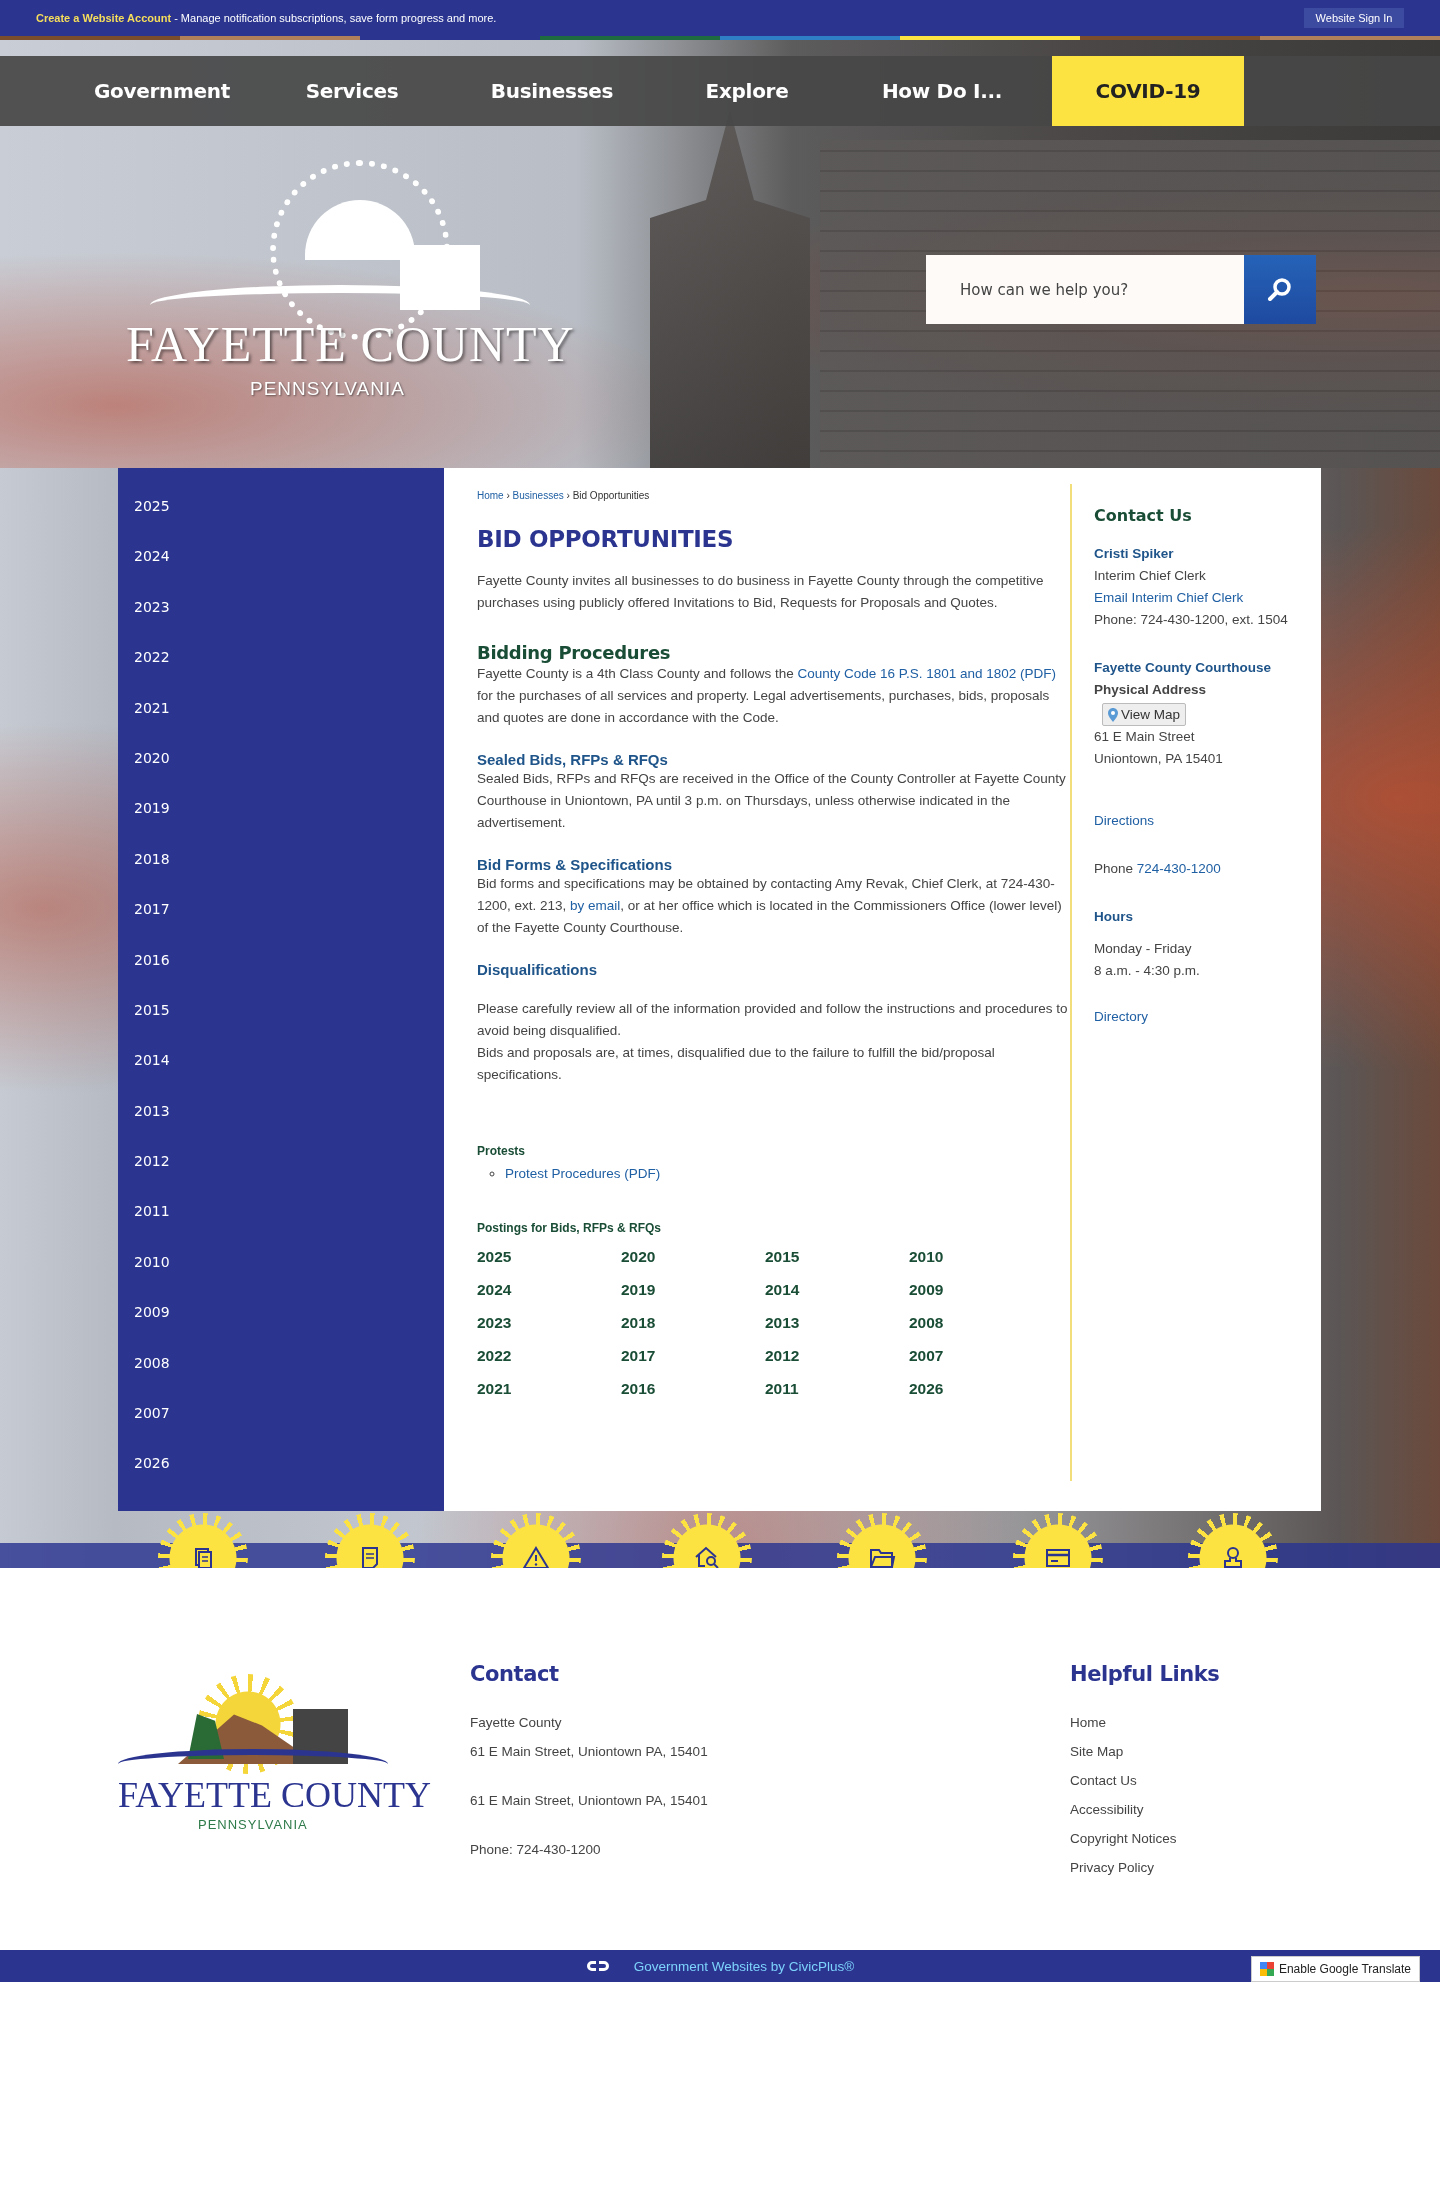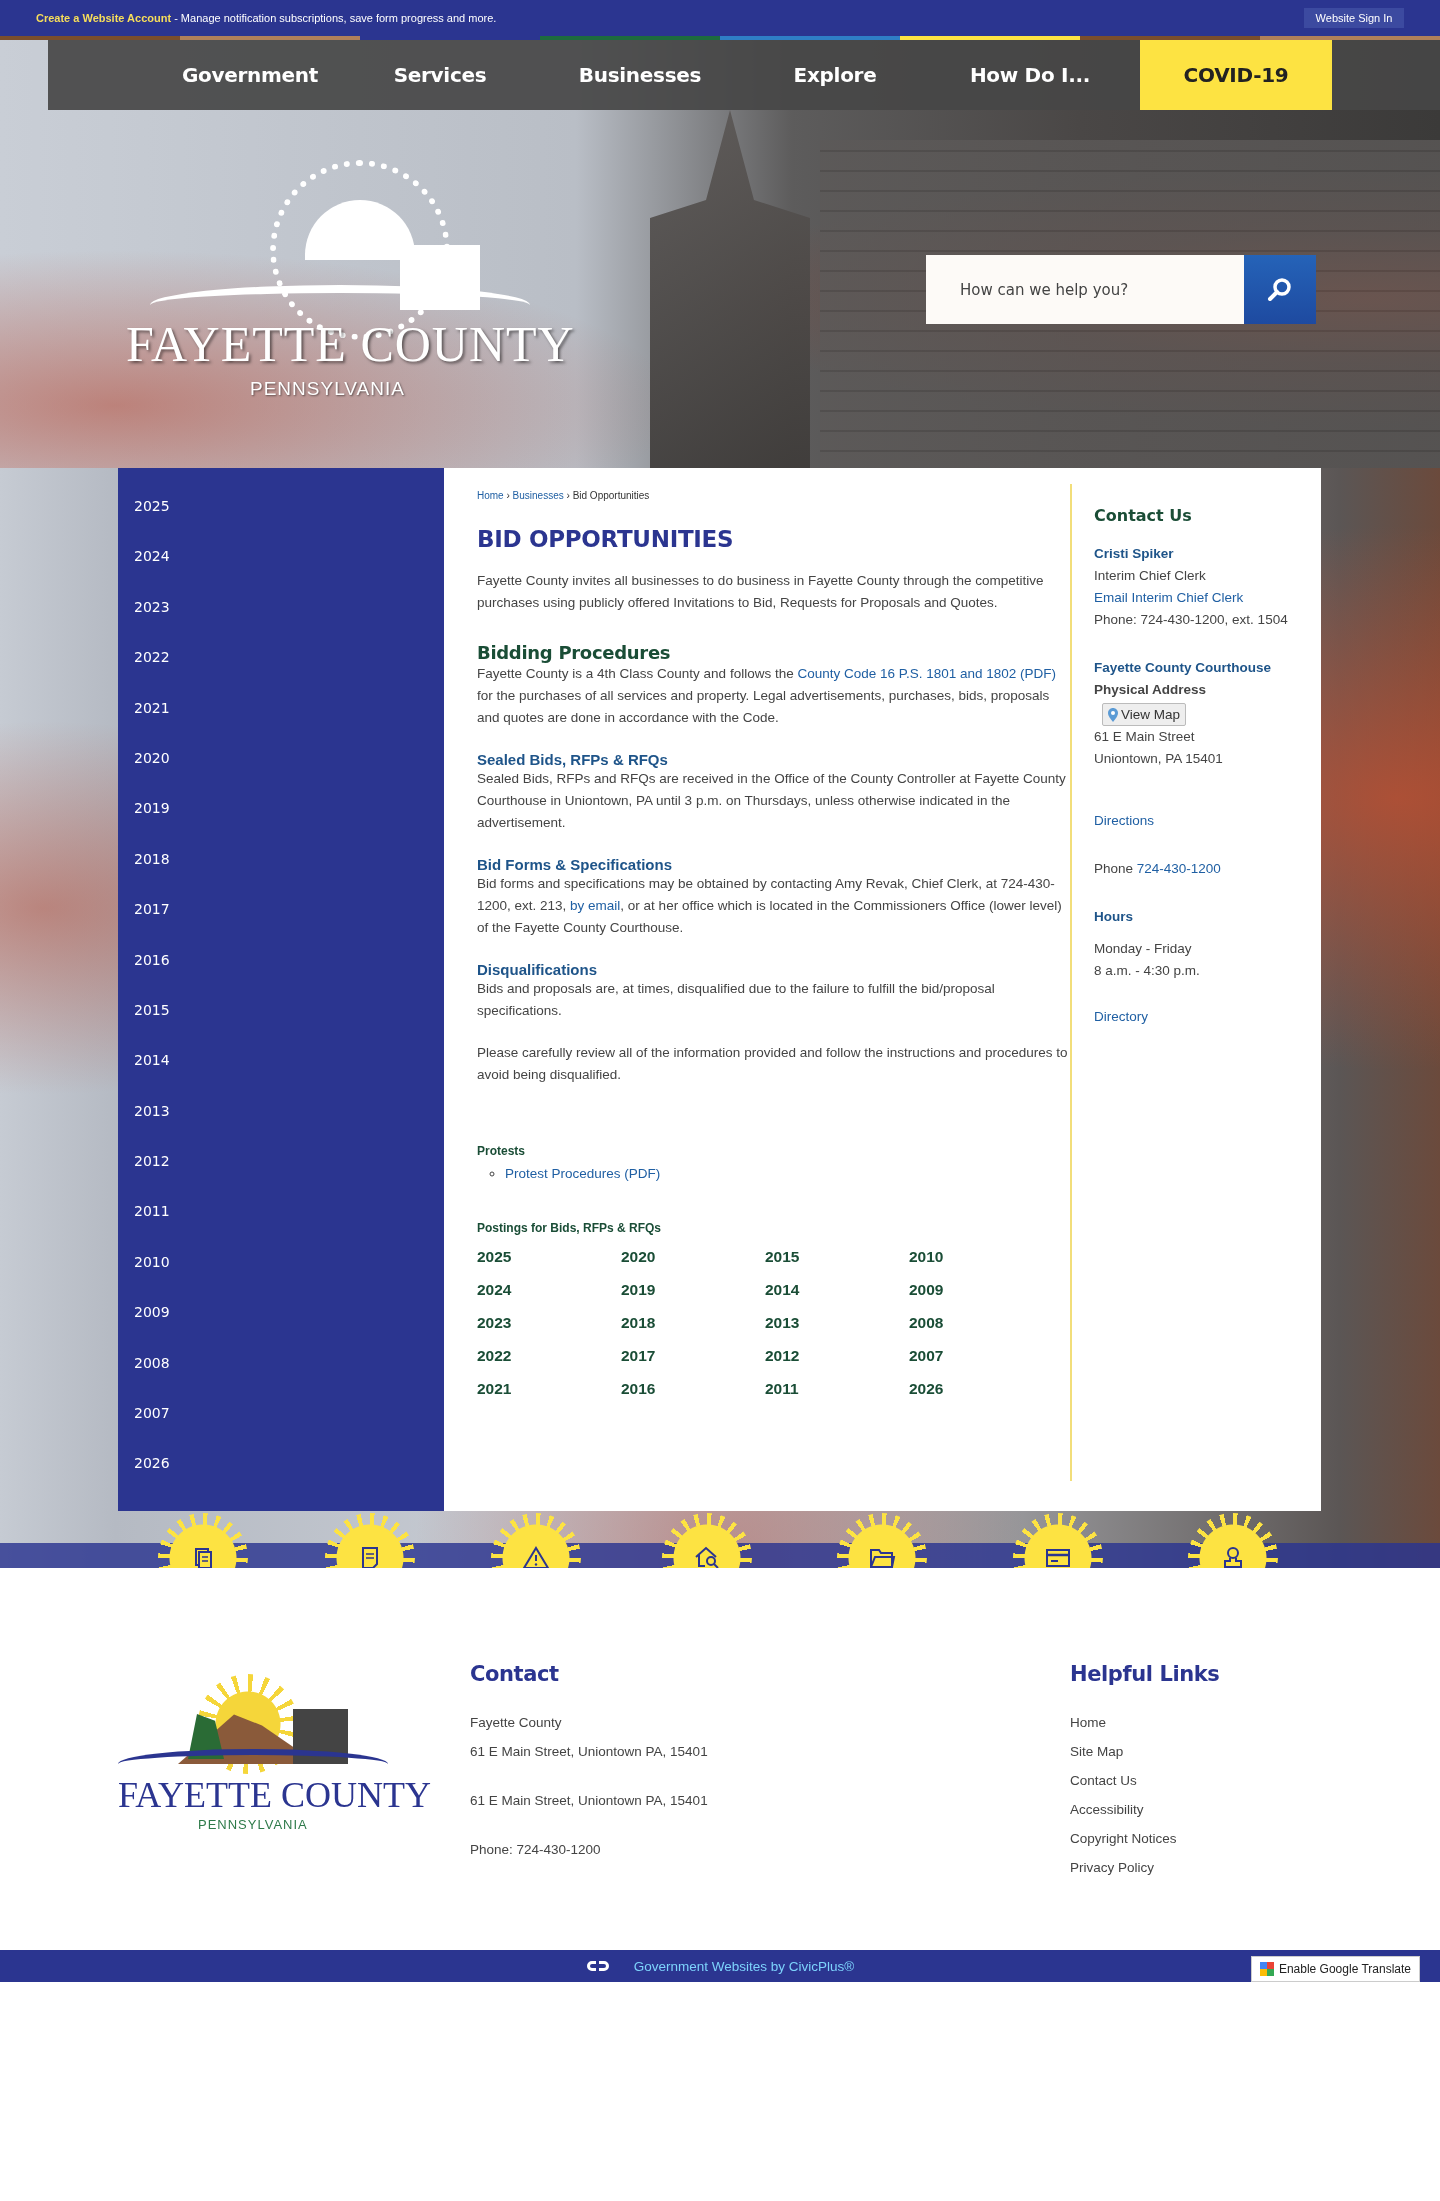--- a/index.html
+++ b/index.html
@@ -17,21 +17,21 @@
 
     
     .hero { position: relative; height: 430px; overflow: hidden;
       background:
         radial-gradient(ellipse at 95% 60%, rgba(190,70,40,0.75) 0%, rgba(150,60,40,0.3) 18%, transparent 35%),
         radial-gradient(ellipse at 8% 85%, rgba(180,70,50,0.55) 0%, transparent 30%),
         linear-gradient(90deg, #c9ced6 0%, #b9bec6 40%, #5d5c5c 55%, #4a4746 75%, #3b3a39 100%);
     }
     .hero .tower { position: absolute; left: 650px; top: 70px; width: 160px; height: 360px; background: linear-gradient(180deg,#5a5654,#3d3a38); clip-path: polygon(50% 0, 65% 25%, 100% 30%, 100% 100%, 0 100%, 0 30%, 35% 25%); opacity: 0.9; }
     .hero .bldg { position: absolute; left: 820px; top: 100px; width: 620px; height: 330px; background: repeating-linear-gradient(0deg, #5c5958 0 18px, #4f4c4b 18px 20px); opacity: 0.8; }
-    .nav { position: absolute; top: 0; left: 0; right: 0; height: 70px; background: rgba(70,70,70,0.92); display: flex; padding-left: 92px; margin-left: 48px; }
+    .nav { position: absolute; top: 16px; left: 0; right: 0; height: 70px; background: rgba(70,70,70,0.92); display: flex; padding-left: 52px; }
     .nav .item { width: 200px; display: flex; align-items: center; justify-content: center; color: #fff; font-weight: bold; font-size: 20px; font-family: "DejaVu Sans", sans-serif; letter-spacing: -0.3px; }
     .nav .item:nth-child(1) { width: 210px; justify-content: flex-start; padding-left: 42px; }
     .nav .item:nth-child(2) { width: 180px; }
     .nav .item:nth-child(3) { width: 220px; }
     .nav .item:nth-child(4) { width: 170px; }
     .nav .item:nth-child(5) { width: 220px; }
     .nav .covid { background: #fde342; color: #222; width: 192px !important; }
 
     .logo { position: absolute; left: 120px; top: 110px; width: 430px; height: 260px; }
     .logo .sun { position: absolute; left: 150px; top: 10px; width: 180px; height: 180px; border-radius: 50%; border: 6px dotted #fff; }
@@ -196,22 +196,22 @@
       <h2 class="green">Bidding Procedures</h2>
       <p><span>Fayette County is a 4th Class County and follows the </span><a>County Code 16 P.S. 1801 and 1802 (PDF)</a><span> for the purchases of all services and property. Legal advertisements, purchases, bids, proposals and quotes are done in accordance with the Code.</span></p>
 
       <h3 class="blue">Sealed Bids, RFPs &amp; RFQs</h3>
       <p>Sealed Bids, RFPs and RFQs are received in the Office of the County Controller at Fayette County Courthouse in Uniontown, PA until 3 p.m. on Thursdays, unless otherwise indicated in the advertisement.</p>
 
       <h3 class="blue">Bid Forms &amp; Specifications</h3>
       <p><span>Bid forms and specifications may be obtained by contacting Amy Revak, Chief Clerk, at 724-430-1200, ext. 213, </span><a>by email</a><span>, or at her office which is located in the Commissioners Office (lower level) of the Fayette County Courthouse.</span></p>
 
       <h3 class="blue">Disqualifications</h3>
+      <p style="margin-top:20px">Please carefully review all of the information provided and follow the instructions and procedures to avoid being disqualified.</p>
       <p>Bids and proposals are, at times, disqualified due to the failure to fulfill the bid/proposal specifications.</p>
-      <p style="margin-top:20px">Please carefully review all of the information provided and follow the instructions and procedures to avoid being disqualified.</p>
 
       <div class="protests">
         <h3 class="dgreen">Protests</h3>
         <ul>
           <li><a>Protest Procedures (PDF)</a></li>
         </ul>
       </div>
 
       <div class="postings">
         <h3 class="dgreen">Postings for Bids, RFPs &amp; RFQs</h3>

